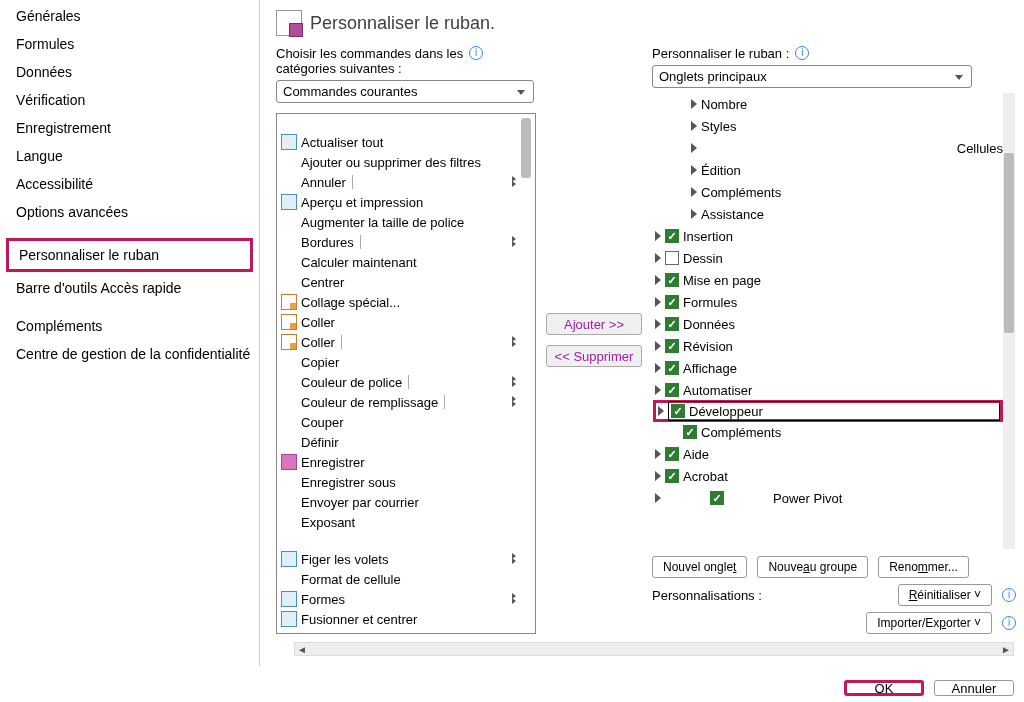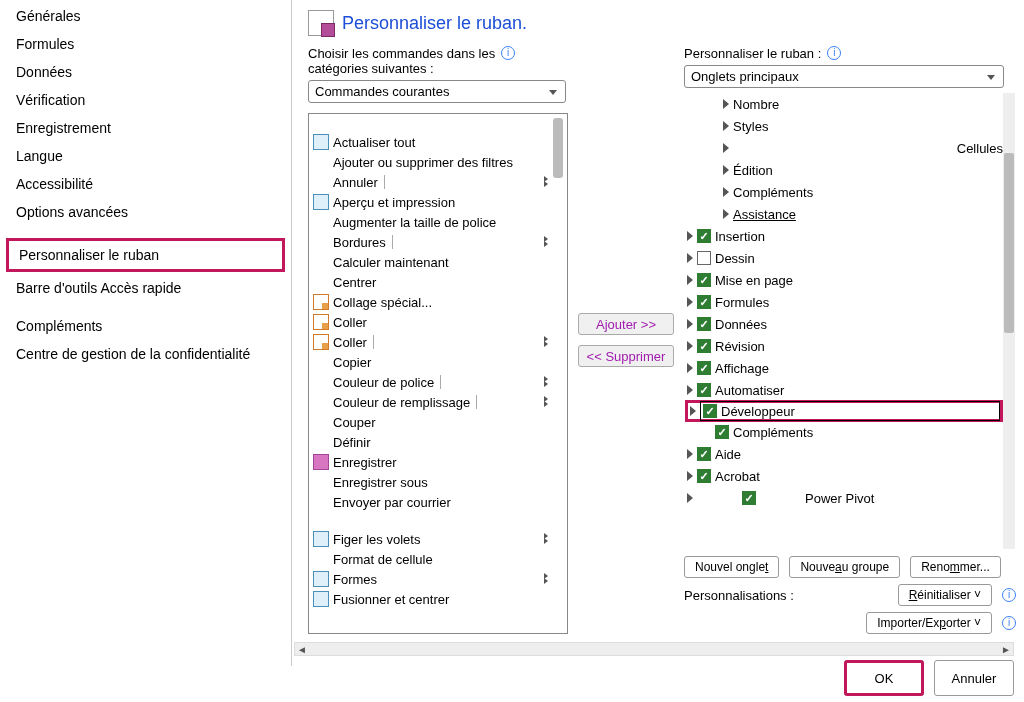--- a/index.html
+++ b/index.html
@@ -1,26 +1,26 @@
 <!DOCTYPE html>
 <html><head>
 <meta charset="utf-8">
 <style>
   * { box-sizing: border-box; font-family: "Segoe UI", Tahoma, sans-serif; }
   body { margin: 0; width: 1024px; height: 702px; background: #fff; font-size: 13px; color: #000; overflow: hidden; position: relative; }
   .layout { display: flex; height: 666px; }
-  .sidebar { width: 292px; border-right: 1px solid #ccc; padding: 2px 0; position: relative; }
+  .sidebar { width: 260px; border-right: 1px solid #ccc; padding: 2px 0; position: relative; }
   .side-item { padding: 6px 0 6px 16px; font-size: 14px; cursor: default; }
   .side-sel { border: 3px solid #c2185b; margin: 2px 6px; padding: 6px 0 6px 10px; }
   .side-group-sep { height: 10px; }
   .main { flex: 1; padding: 10px 8px 0 16px; position: relative; }
   .title-row { display: flex; align-items: center; gap: 8px; margin-bottom: 10px; }
   .title-icon { width: 26px; height: 26px; border: 1px solid #999; position: relative; background: #fff; }
   .title-icon::after { content: ""; position: absolute; right: -2px; bottom: -2px; width: 12px; height: 12px; background: #b34d9a; border: 1px solid #7a2a66; }
-  .title { font-size: 18px; color: #1d4ed8; }
+  .title { font-size: 18px; color: #404040; }
   .cols { display: flex; gap: 8px; height: 588px; }
   .col-left { width: 260px; display: flex; flex-direction: column; }
   .col-mid { width: 100px; display: flex; flex-direction: column; justify-content: center; gap: 10px; align-items: center; }
   .col-right { flex: 1; display: flex; flex-direction: column; }
   .lbl { font-size: 13px; margin-bottom: 4px; display: flex; align-items: flex-start; gap: 6px; }
   .u { text-decoration: underline; }
   .info { width: 14px; height: 14px; border: 1px solid #3b82f6; color: #3b82f6; border-radius: 50%; font-size: 10px; line-height: 12px; text-align: center; display: inline-block; }
   .sel { width: 258px; border: 1px solid #888; border-radius: 3px; padding: 3px 6px; background: #fff; position: relative; font-size: 13px; }
   .sel::after { content: ""; position: absolute; right: 8px; top: 9px; width: 0; height: 0; border-left: 4px solid transparent; border-right: 4px solid transparent; border-top: 5px solid #555; }
   .sel-wide { width: 320px; }
@@ -44,21 +44,21 @@
   .sel-row { border: 3px solid #c2185b; margin: -1px 0; }
   .sel-inner { flex: 1; border: 1px solid #000; height: 20px; display: flex; align-items: center; padding-left: 2px; }
   .midbtn { width: 96px; height: 22px; border: 1px solid #aaa; background: #f0f0f0; color: #a21caf; border-radius: 3px; font-size: 13px; display: flex; align-items: center; justify-content: center; }
   .btnrow { display: flex; gap: 10px; margin-top: 6px; }
   .btn { border: 1px solid #999; border-radius: 3px; padding: 3px 10px; font-size: 12px; background: #fff; cursor: pointer; }
   .perso-row { display: flex; align-items: center; gap: 10px; margin-top: 6px; justify-content: flex-end; }
   .hscroll { position: absolute; bottom: 46px; left: 294px; right: 10px; height: 14px; background: #eee; border: 1px solid #ddd; display: flex; align-items: center; }
   .hscroll .arrow { width: 14px; height: 12px; display: flex; align-items: center; justify-content: center; color: #555; font-size: 10px; }
   .hscroll .track { flex: 1; height: 10px; }
   .footer { position: absolute; bottom: 6px; right: 10px; display: flex; gap: 10px; }
-  .fbtn { border: 1px solid #999; border-radius: 3px; width: 80px; height: 36px; display: flex; align-items: center; justify-content: center; font-size: 13px; background: #fff; }
+  .fbtn { border: 1px solid #999; border-radius: 3px; width: 80px; height: 16px; display: flex; align-items: center; justify-content: center; font-size: 13px; background: #fff; }
   .fbtn.hl { border: 3px solid #c2185b; }
   .left-scroll { position: absolute; right: 2px; top: 2px; bottom: 2px; width: 14px; }
   .left-thumb { width: 10px; height: 60px; background: #bbb; border-radius: 3px; margin: 2px; }
   .icon-box { border: 1px solid #4a90b8; background: #dff0fb; }
   .icon-pink { background: #d976c2; border: 1px solid #a0479a; }
   .icon-orange { border: 1px solid #d07a2a; position: relative; }
   .icon-orange::after { content:""; position:absolute; right:0; bottom:0; width:6px; height:6px; background:#e8a048; }
 </style>
 </head>
 <body>
@@ -181,20 +181,24 @@
               <span>Enregistrer</span>
             </div>
             <div class="cmd-row">
               <span class="cmd-icon "></span>
               <span>Enregistrer sous</span>
             </div>
             <div class="cmd-row">
               <span class="cmd-icon "></span>
               <span>Envoyer par courrier</span>
             </div>
+            <div class="cmd-row">
+              <span class="cmd-icon "></span>
+              <span>Exposant</span>
+            </div>
             <div class="cmd-row" style="padding-right: 18px; margin-top: 17px;">
               <span class="cmd-icon icon-box"></span>
               <span>Figer les volets</span>
               <span class="cmd-chev" style="margin-left: auto;"></span>
             </div>
             <div class="cmd-row">
               <span class="cmd-icon "></span>
               <span>Format de cellule</span>
             </div>
             <div class="cmd-row" style="padding-right: 18px;">
@@ -240,21 +244,21 @@
               <span>Cellules</span>
             </div>
             <div class="tr" style="padding-left: 36px;">
               <span class="expand closed"></span>
               <span>Édition</span>
             </div>
             <div class="tr" style="padding-left: 36px;">
               <span class="expand closed"></span>
               <span>Compléments</span>
             </div>
-            <div class="tr" style="padding-left: 36px; text-decoration: underline;">
+            <div class="tr" style="padding-left: 36px;">
               <span class="expand closed"></span>
               <span>Assistance</span>
             </div>
             <div class="tr" style="padding-left: 0px;">
               <span class="expand closed"></span>
               <span class="cb checked"></span>
               <span>Insertion</span>
             </div>
             <div class="tr" style="padding-left: 0px;">
               <span class="expand closed"></span>

